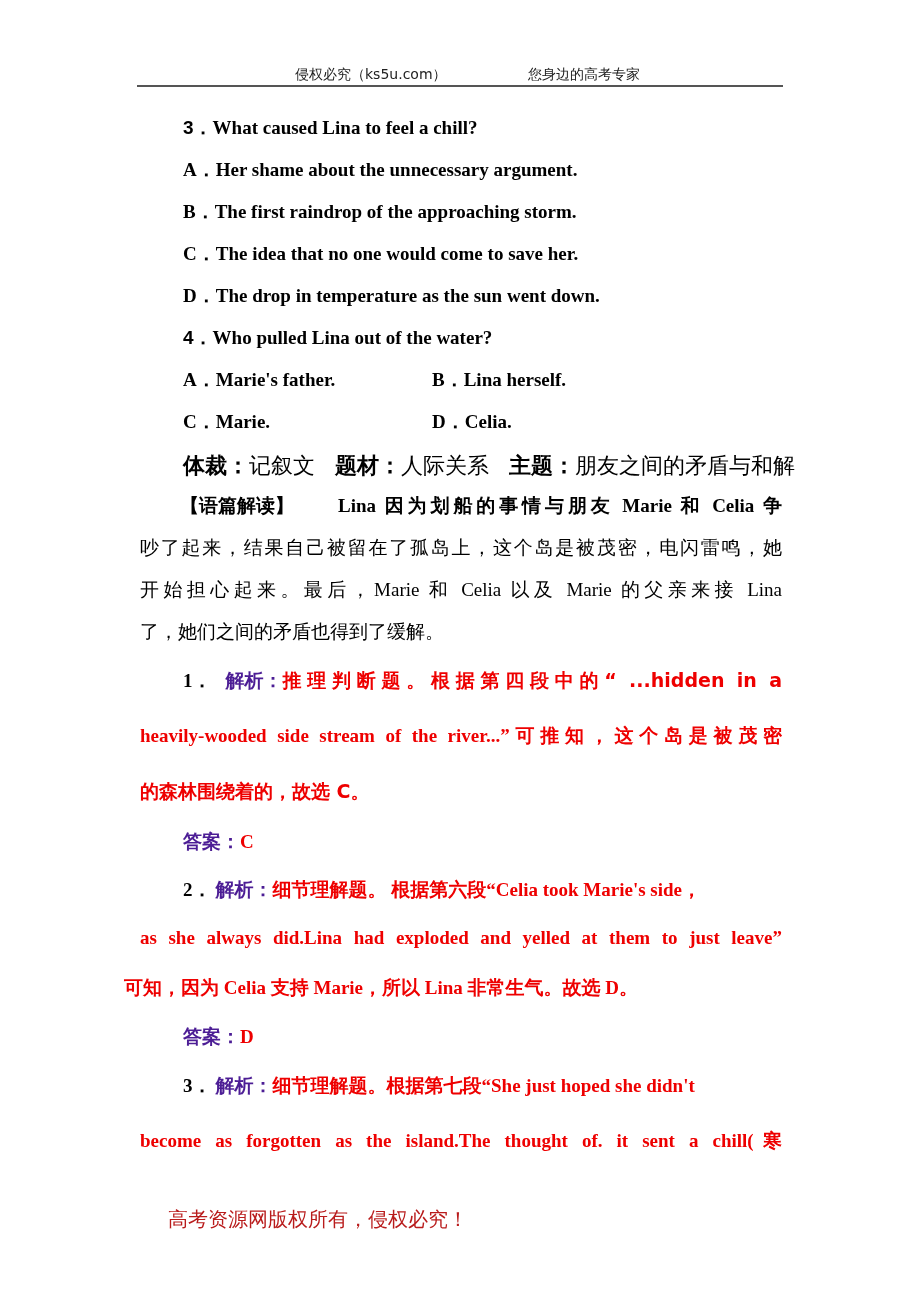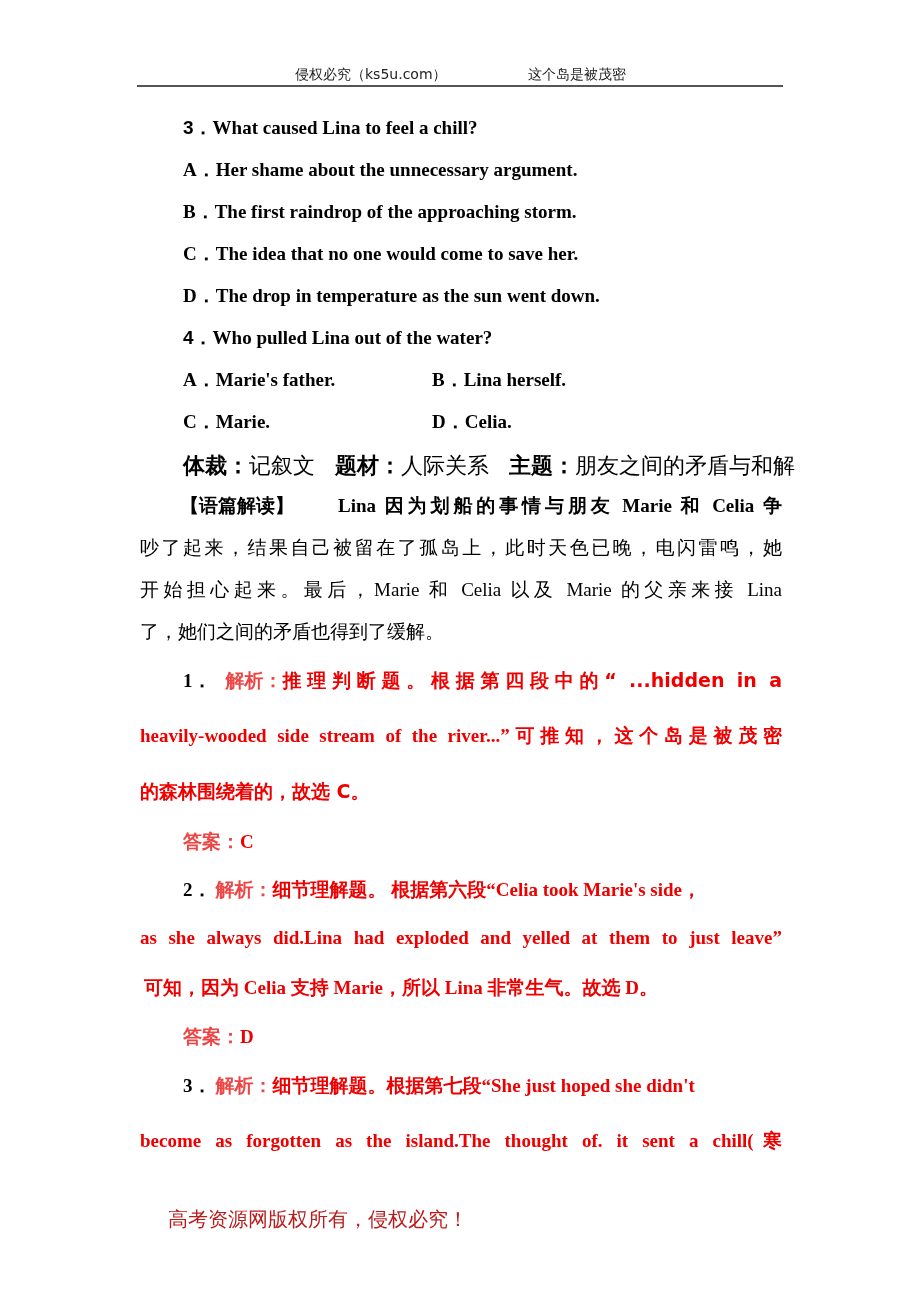--- a/index.html
+++ b/index.html
@@ -5,30 +5,30 @@
   html, body { margin: 0; padding: 0; background: #ffffff; }
   body { width: 920px; height: 1302px; position: relative; overflow: hidden; font-family: "Liberation Serif", "DejaVu Serif", serif; color: #000; }
   .header { position: absolute; left: 137px; top: 64px; width: 646px; height: 22px; }
   .header-left { position: absolute; left: 158px; top: 0; font-size: 14px; color: #222; }
   .header-rule { position: absolute; left: 137px; top: 85px; width: 646px; height: 2px; background: #555; }
   .line { position: absolute; font-size: 19px; font-weight: bold; white-space: nowrap; }
   .cn { font-family: "DejaVu Sans", sans-serif; }
   .num { font-family: "Liberation Sans", sans-serif; }
   .normal { font-weight: normal; }
   .red { color: #ee0000; }
-  .blue { color: #ef4444; }
+  .blue { color: #4c1d95; }
   .justify { position: absolute; left: 140px; width: 642px; font-size: 19px; font-weight: bold; text-align: justify; text-align-last: justify; white-space: nowrap; }
   .footer { position: absolute; left: 168px; top: 1206px; font-size: 20px; color: #b91c1c; }
 </style>
 </head>
 <body>
 
 <div class="header"></div>
 <span class="header-left cn" style="position:absolute;left:295px;top:66px;font-size:14px;">侵权必究（ks5u.com）</span>
-<span class="cn" style="position:absolute;left:528px;top:66px;font-size:14px;color:#222;">这个岛是被茂密</span>
+<span class="cn" style="position:absolute;left:528px;top:66px;font-size:14px;color:#222;">您身边的高考专家</span>
 <div class="header-rule"></div>
 
 <div class="line" style="left:183px;top:115px;">
   <span class="num">3．</span><span>What caused Lina to feel a chill?</span>
 </div>
 <div class="line" style="left:183px;top:157px;">
   <span>A．</span><span>Her shame about the unnecessary argument.</span>
 </div>
 <div class="line" style="left:183px;top:199px;">
   <span>B．</span><span>The first raindrop of the approaching storm.</span>
@@ -55,42 +55,42 @@
 <div class="line" style="left:432px;top:409px;">
   <span>D．</span><span>Celia.</span>
 </div>
 
 <div class="line cn" style="left:183px;top:451px;font-size:22px;">
   <span>体裁：</span><span class="normal">记叙文</span><span style="display:inline-block;width:20px;"></span><span>题材：</span><span class="normal">人际关系</span><span style="display:inline-block;width:20px;"></span><span>主题：</span><span class="normal">朋友之间的矛盾与和解</span>
 </div>
 
 <div class="line cn" style="left:180px;top:493px;">【语篇解读】</div>
 <div class="line" style="left:338px;top:493px;width:444px;text-align:justify;text-align-last:justify;">Lina 因为划船的事情与朋友 Marie 和 Celia 争</div>
-<div class="justify" style="top:535px;font-weight:normal;">吵了起来，结果自己被留在了孤岛上，此时天色已晚，电闪雷鸣，她</div>
+<div class="justify" style="top:535px;font-weight:normal;">吵了起来，结果自己被留在了孤岛上，这个岛是被茂密，电闪雷鸣，她</div>
 <div class="justify" style="top:577px;font-weight:normal;">开始担心起来。最后，Marie 和 Celia 以及 Marie 的父亲来接 Lina</div>
 <div class="line normal" style="left:140px;top:619px;font-weight:normal;">了，她们之间的矛盾也得到了缓解。</div>
 
 <div class="line" style="left:183px;top:668px;width:599px;display:flex;">
   <span>1．</span>
   <span class="blue cn" style="margin-left:14px;">解析：</span>
   <span class="red cn" style="flex:1;text-align:justify;text-align-last:justify;">推理判断题。根据第四段中的“ ...hidden in a</span>
 </div>
 <div class="justify red" style="top:723px;">heavily-wooded side stream of the river...”可推知，这个岛是被茂密</div>
 <div class="line red cn" style="left:140px;top:779px;">的森林围绕着的，故选 C。</div>
 <div class="line" style="left:183px;top:829px;">
   <span class="blue cn">答案：</span><span class="red">C</span>
 </div>
 
 <div class="line" style="left:183px;top:877px;width:599px;display:flex;">
   <span>2．</span>
   <span class="blue cn" style="margin-left:4px;">解析：</span>
   <span class="red" style="flex:1;">细节理解题。 根据第六段“Celia took Marie's side，</span>
 </div>
 <div class="justify red" style="top:927px;">as she always did.Lina had exploded and yelled at them to just leave”</div>
-<div class="line red" style="left:144px;top:975px;">可知，因为 Celia 支持 Marie，所以 Lina 非常生气。故选 D。</div>
+<div class="line red" style="left:124px;top:975px;">可知，因为 Celia 支持 Marie，所以 Lina 非常生气。故选 D。</div>
 <div class="line" style="left:183px;top:1024px;">
   <span class="blue cn">答案：</span><span class="red">D</span>
 </div>
 
 <div class="line" style="left:183px;top:1073px;width:599px;display:flex;">
   <span>3．</span>
   <span class="blue cn" style="margin-left:4px;">解析：</span>
   <span class="red" style="flex:1;">细节理解题。根据第七段“She just hoped she didn't</span>
 </div>
 <div class="justify red" style="top:1128px;">become as forgotten as the island.The thought of. it sent a chill(寒</div>

